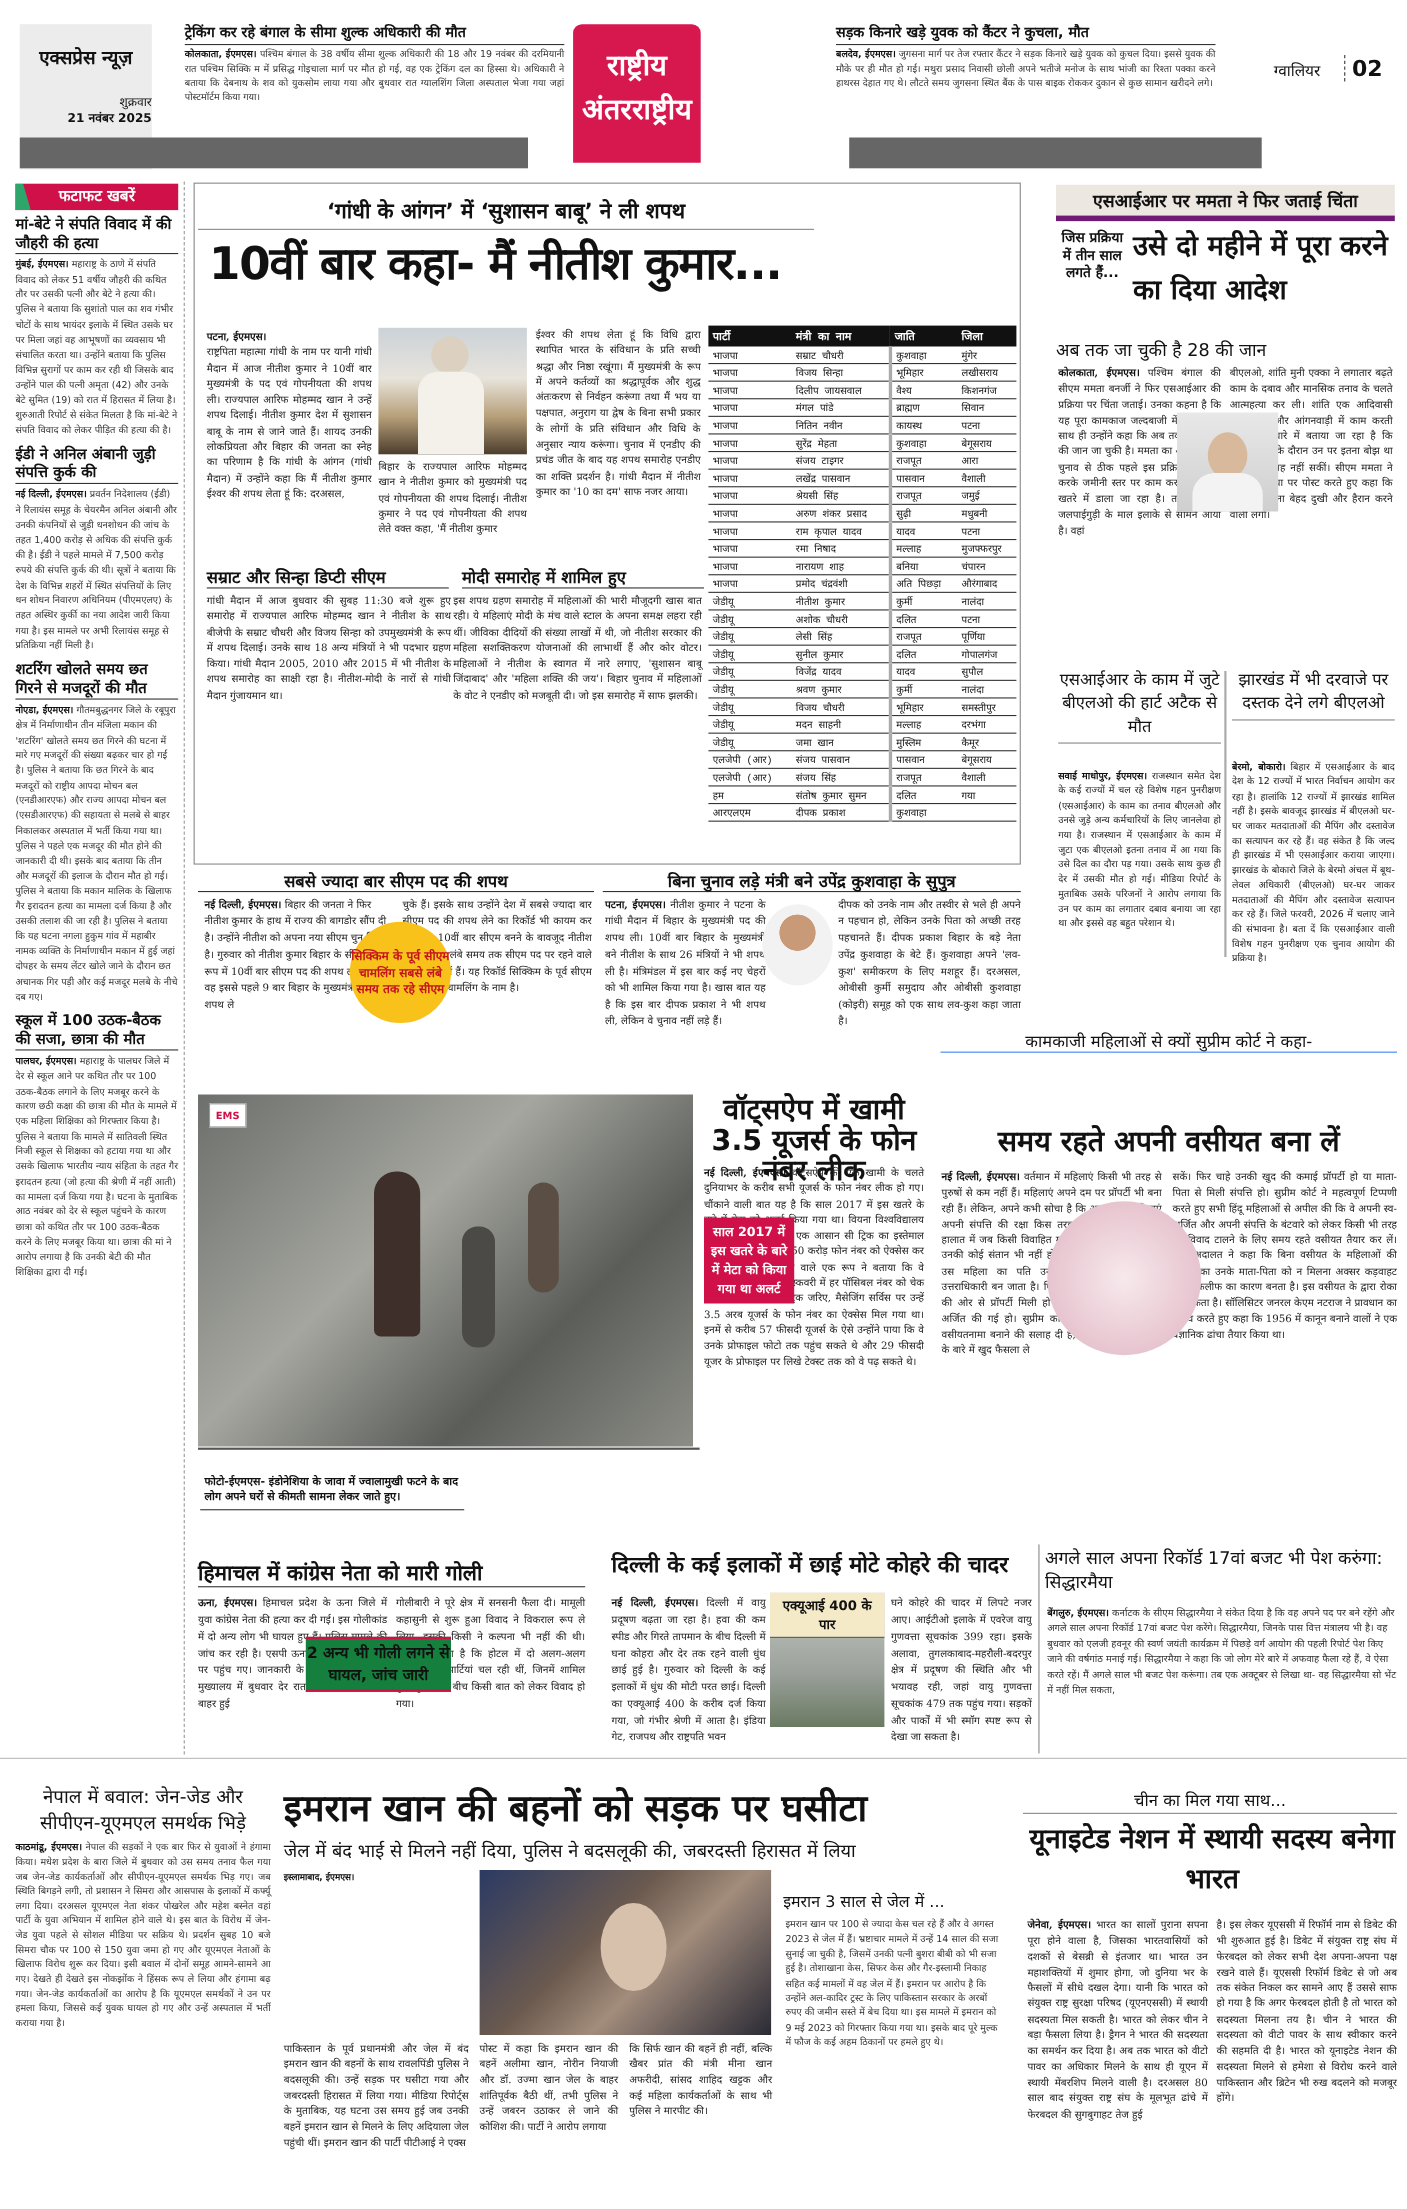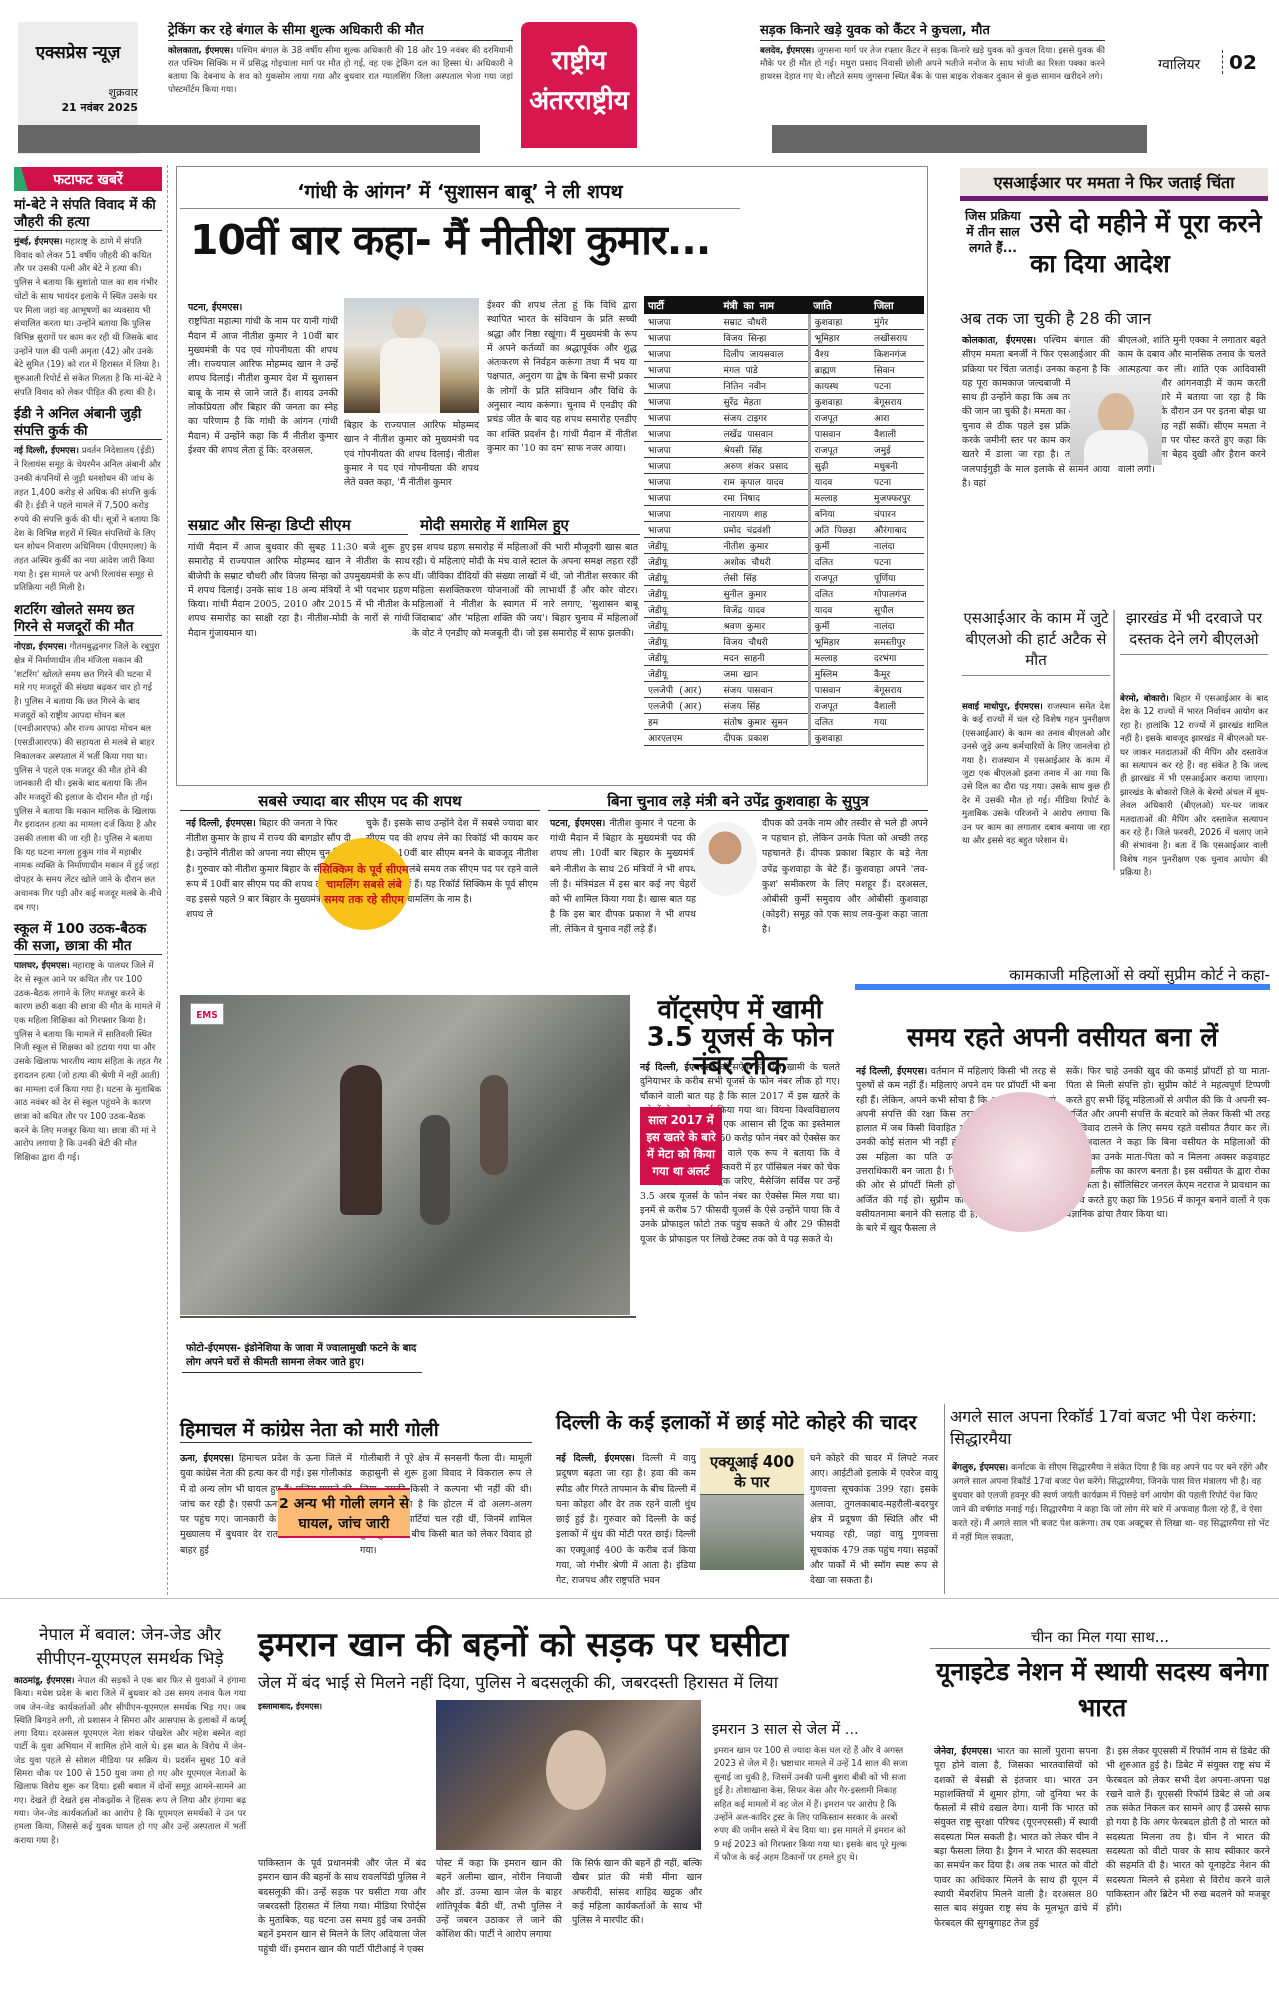--- a/index.html
+++ b/index.html
@@ -303,35 +303,35 @@
   <div style="position:absolute;left:240px;top:120px;width:30px;height:110px;background:#4b4a47;border-radius:14px"></div>
   <div style="position:absolute;left:300px;top:80px;width:28px;height:100px;background:#5b4e44;border-radius:14px"></div>
 </div>
 <div class="abs" style="left:180px;top:1316px;width:456px;border-bottom:2px solid #555"></div>
 <div class="abs hd" style="left:182px;top:1338px;width:240px;background:#fff;font-size:10px;line-height:14px;padding:3px 4px;font-weight:bold;border-bottom:1px solid #333">फोटो-ईएमएस- इंडोनेशिया के जावा में ज्वालामुखी फटने के बाद लोग अपने घरों से कीमती सामना लेकर जाते हुए।</div>
 
 <div class="abs hd" style="left:640px;top:995px;width:200px;font-size:26px;line-height:28px;text-align:center">वॉट्सऐप में खामी 3.5 यूजर्स के फोन नंबर लीक</div>
 <div class="abs body-txt" style="left:640px;top:1060px;width:200px;font-size:9.3px"><span class="dl">नई दिल्ली, ईएमएस।</span> <span>वॉट्सऐप की एक खामी के चलते दुनियाभर के करीब सभी यूजर्स के फोन नंबर लीक हो गए। चौंकाने वाली बात यह है कि साल 2017 में इस खतरे के बारे में मेटा को अलर्ट किया गया था। वियना विश्वविद्यालय के रिसर्चर्स के मुताबिक एक आसान सी ट्रिक का इस्तेमाल करके वे वॉट्सऐप पर 350 करोड़ फोन नंबर को ऐक्सेस कर पा रहे थे। रिसर्च करने वाले एक रूप ने बताया कि वे वॉट्सऐप के कॉन्टैक्ट डिस्कवरी में हर पॉसिबल नंबर को चेक करने की इस आसान ट्रिक जरिए, मैसेजिंग सर्विस पर उन्हें 3.5 अरब यूजर्स के फोन नंबर का ऐक्सेस मिल गया था। इनमें से करीब 57 फीसदी यूजर्स के ऐसे उन्होंने पाया कि वे उनके प्रोफाइल फोटो तक पहुंच सकते थे और 29 फीसदी यूजर के प्रोफाइल पर लिखे टेक्स्ट तक को वे पढ़ सकते थे।</span></div>
 <div class="abs hd" style="left:640px;top:1107px;width:82px;background:#d01048;color:#fff;font-size:11.5px;line-height:17px;padding:5px 4px;text-align:center">साल 2017 में इस खतरे के बारे में मेटा को किया गया था अलर्ट</div>
 
-<div class="abs hd" style="left:855px;top:964px;width:415px;text-align:right;font-size:15px;font-weight:normal;border-bottom:6px solid #3b82f6">कामकाजी महिलाओं से क्यों सुप्रीम कोर्ट ने कहा-</div>
+<div class="abs hd" style="left:855px;top:936px;width:415px;text-align:center;font-size:15px;font-weight:normal;border-bottom:1px solid #3b82f6">कामकाजी महिलाओं से क्यों सुप्रीम कोर्ट ने कहा-</div>
 <div class="abs hd" style="left:855px;top:1018px;width:415px;text-align:center;font-size:26px">समय रहते अपनी वसीयत बना लें</div>
 <div class="abs body-txt" style="left:856px;top:1064px;width:200px;font-size:9.3px"><span class="dl">नई दिल्ली, ईएमएस।</span> <span>वर्तमान में महिलाएं किसी भी तरह से पुरुषों से कम नहीं हैं। महिलाएं अपने दम पर प्रॉपर्टी भी बना रही हैं। लेकिन, अपने कभी सोचा है कि आत्मनिर्भर महिलाएं अपनी संपत्ति की रक्षा किस तरह से करें? खासकर उन हालात में जब किसी विवाहित महिला की मौत होती है और उनकी कोई संतान भी नहीं होती है। इसतरह के मामलों में उस महिला का पति उनकी संपत्ति का स्वाभाविक उत्तराधिकारी बन जाता है। फिर चाहे महिला को माता-पिता की ओर से प्रॉपर्टी मिली हो या उन्होंने अपनी मेहनत से अर्जित की गई हो। सुप्रीम कोर्ट ने महिलाओं को अपना वसीयतनामा बनाने की सलाह दी है, ताकि वे अपनी संपत्ति के बारे में खुद फैसला ले</span></div>
 <div class="abs body-txt" style="left:1066px;top:1064px;width:204px;font-size:9.3px">सकें। फिर चाहे उनकी खुद की कमाई प्रॉपर्टी हो या माता-पिता से मिली संपत्ति हो। सुप्रीम कोर्ट ने महत्वपूर्ण टिप्पणी करते हुए सभी हिंदू महिलाओं से अपील की कि वे अपनी स्व-अर्जित और अपनी संपत्ति के बंटवारे को लेकर किसी भी तरह का विवाद टालने के लिए समय रहते वसीयत तैयार कर लें। शीर्ष अदालत ने कहा कि बिना वसीयत के महिलाओं की संपत्ति का उनके माता-पिता को न मिलना अक्सर कड़वाहट और तकलीफ का कारण बनता है। इस वसीयत के द्वारा रोका जा सकता है। सॉलिसिटर जनरल केएम नटराज ने प्रावधान का बचाव करते हुए कहा कि 1956 में कानून बनाने वालों ने एक वैज्ञानिक ढांचा तैयार किया था।</div>
 <div class="abs" style="left:952px;top:1092px;width:140px;height:140px;border-radius:50%;background:radial-gradient(circle,#f7e9ed,#e7c4cf 70%,#ddd 71%)"></div>
 
 <div class="abs hd" style="left:180px;top:1416px;width:352px;font-size:19px;border-bottom:1.5px solid #333">हिमाचल में कांग्रेस नेता को मारी गोली</div>
 <div class="abs body-txt" style="left:180px;top:1450px;width:172px;font-size:9.3px;line-height:15.3px"><span class="dl">ऊना, ईएमएस।</span> <span>हिमाचल प्रदेश के ऊना जिले में युवा कांग्रेस नेता की हत्या कर दी गई। इस गोलीकांड में दो अन्य लोग भी घायल हुए हैं। पुलिस मामले की जांच कर रही है। एसपी ऊना भी रात को ही मौके पर पहुंच गए। जानकारी के मुताबिक ऊना जिला मुख्यालय में बुधवार देर रात एक निजी होटल के बाहर हुई</span></div>
 <div class="abs body-txt" style="left:360px;top:1450px;width:172px;font-size:9.3px;line-height:15.3px">गोलीबारी ने पूरे क्षेत्र में सनसनी फैला दी। मामूली कहासुनी से शुरू हुआ विवाद ने विकराल रूप ले लिया, इसकी किसी ने कल्पना भी नहीं की थी। बताया जा रहा है कि होटल में दो अलग-अलग जन्मदिन की पार्टियां चल रही थीं, जिनमें शामिल कुछ युवकों के बीच किसी बात को लेकर विवाद हो गया।</div>
-<div class="abs hd" style="left:278px;top:1488px;width:132px;background:#fdba74;font-size:14px;line-height:20px;text-align:center;border-top:2px solid #d01048;border-bottom:2px solid #d01048;padding:3px 0">2 अन्य भी गोली लगने से घायल, जांच जारी</div>
+<div class="abs hd" style="left:278px;top:1488px;width:132px;background:#15803d;font-size:14px;line-height:20px;text-align:center;border-top:2px solid #d01048;border-bottom:2px solid #d01048;padding:3px 0">2 अन्य भी गोली लगने से घायल, जांच जारी</div>
 
 <div class="abs hd" style="left:556px;top:1408px;width:390px;font-size:20px">दिल्ली के कई इलाकों में छाई मोटे कोहरे की चादर</div>
 <div class="abs body-txt" style="left:556px;top:1450px;width:140px;font-size:9.3px;line-height:15.3px"><span class="dl">नई दिल्ली, ईएमएस।</span> <span>दिल्ली में वायु प्रदूषण बढ़ता जा रहा है। हवा की कम स्पीड और गिरते तापमान के बीच दिल्ली में घना कोहरा और देर तक रहने वाली धुंध छाई हुई है। गुरुवार को दिल्ली के कई इलाकों में धुंध की मोटी परत छाई। दिल्ली का एक्यूआई 400 के करीब दर्ज किया गया, जो गंभीर श्रेणी में आता है। इंडिया गेट, राजपथ और राष्ट्रपति भवन</span></div>
 <div class="abs" style="left:700px;top:1448px;width:104px;height:122px;background:linear-gradient(180deg,#c7c9c4,#9aa09a 60%,#6a7a62)">
-  <div style="background:#f4eac8;font-weight:bold;font-size:15px;text-align:center;padding:3px 3px;border-bottom:1px solid #555">एक्यूआई 400 के पार</div>
+  <div style="background:#f4eac8;font-weight:bold;font-size:12px;text-align:center;padding:3px 3px;border-bottom:1px solid #555">एक्यूआई 400 के पार</div>
 </div>
 <div class="abs body-txt" style="left:810px;top:1450px;width:128px;font-size:9.3px;line-height:15.3px">घने कोहरे की चादर में लिपटे नजर आए। आईटीओ इलाके में एवरेज वायु गुणवत्ता सूचकांक 399 रहा। इसके अलावा, तुगलकाबाद-महरौली-बदरपुर क्षेत्र में प्रदूषण की स्थिति और भी भयावह रही, जहां वायु गुणवत्ता सूचकांक 479 तक पहुंच गया। सड़कों और पार्कों में भी स्मॉग स्पष्ट रूप से देखा जा सकता है।</div>
 
 <div class="abs" style="left:944px;top:1404px;width:330px;height:190px;border-left:1px solid #888"></div>
 <div class="abs hd" style="left:950px;top:1406px;width:322px;text-align:left;font-size:16px;line-height:22px;font-weight:normal">अगले साल अपना रिकॉर्ड 17वां बजट भी पेश करुंगा: सिद्धारमैया</div>
 <div class="abs sans-txt" style="left:952px;top:1460px;width:318px;font-size:8.8px;line-height:14px;text-align:left"><span class="dl">बेंगलुरु, ईएमएस।</span> <span>कर्नाटक के सीएम सिद्धारमैया ने संकेत दिया है कि वह अपने पद पर बने रहेंगे और अगले साल अपना रिकॉर्ड 17वां बजट पेश करेंगे। सिद्धारमैया, जिनके पास वित्त मंत्रालय भी है। वह बुधवार को एलजी हवनूर की स्वर्ण जयंती कार्यक्रम में पिछड़े वर्ग आयोग की पहली रिपोर्ट पेश किए जाने की वर्षगांठ मनाई गई। सिद्धारमैया ने कहा कि जो लोग मेरे बारे में अफवाह फैला रहे हैं, वे ऐसा करते रहें। मैं अगले साल भी बजट पेश करूंगा। तब एक अक्टूबर से लिखा था- वह सिद्धारमैया सो भेंट में नहीं मिल सकता,</span></div>
 
 <div class="abs" style="left:0;top:1598px;width:1279px;border-top:1px solid #bbb"></div>
 <div class="abs hd" style="left:14px;top:1622px;width:232px;text-align:center;font-size:17px;line-height:24px;font-weight:normal">नेपाल में बवाल: जेन-जेड और सीपीएन-यूएमएल समर्थक भिड़े</div>
 <div class="abs sans-txt" style="left:14px;top:1674px;width:232px;font-size:8.6px;line-height:13.3px"><span class="dl">काठमांडू, ईएमएस।</span> <span>नेपाल की सड़कों ने एक बार फिर से युवाओं ने हंगामा किया। मधेश प्रदेश के बारा जिले में बुधवार को उस समय तनाव फैल गया जब जेन-जेड कार्यकर्ताओं और सीपीएन-यूएमएल समर्थक भिड़ गए। जब स्थिति बिगड़ने लगी, तो प्रशासन ने सिमरा और आसपास के इलाकों में कर्फ्यू लगा दिया। दरअसल यूएमएल नेता शंकर पोखरेल और महेश बस्नेत वहां पार्टी के युवा अभियान में शामिल होने वाले थे। इस बात के विरोध में जेन-जेड युवा पहले से सोशल मीडिया पर सक्रिय थे। प्रदर्शन सुबह 10 बजे सिमरा चौक पर 100 से 150 युवा जमा हो गए और यूएमएल नेताओं के खिलाफ विरोध शुरू कर दिया। इसी बवाल में दोनों समूह आमने-सामने आ गए। देखते ही देखते इस नोकझोंक ने हिंसक रूप ले लिया और हंगामा बढ़ गया। जेन-जेड कार्यकर्ताओं का आरोप है कि यूएमएल समर्थकों ने उन पर हमला किया, जिससे कई युवक घायल हो गए और उन्हें अस्पताल में भर्ती कराया गया है।</span></div>

